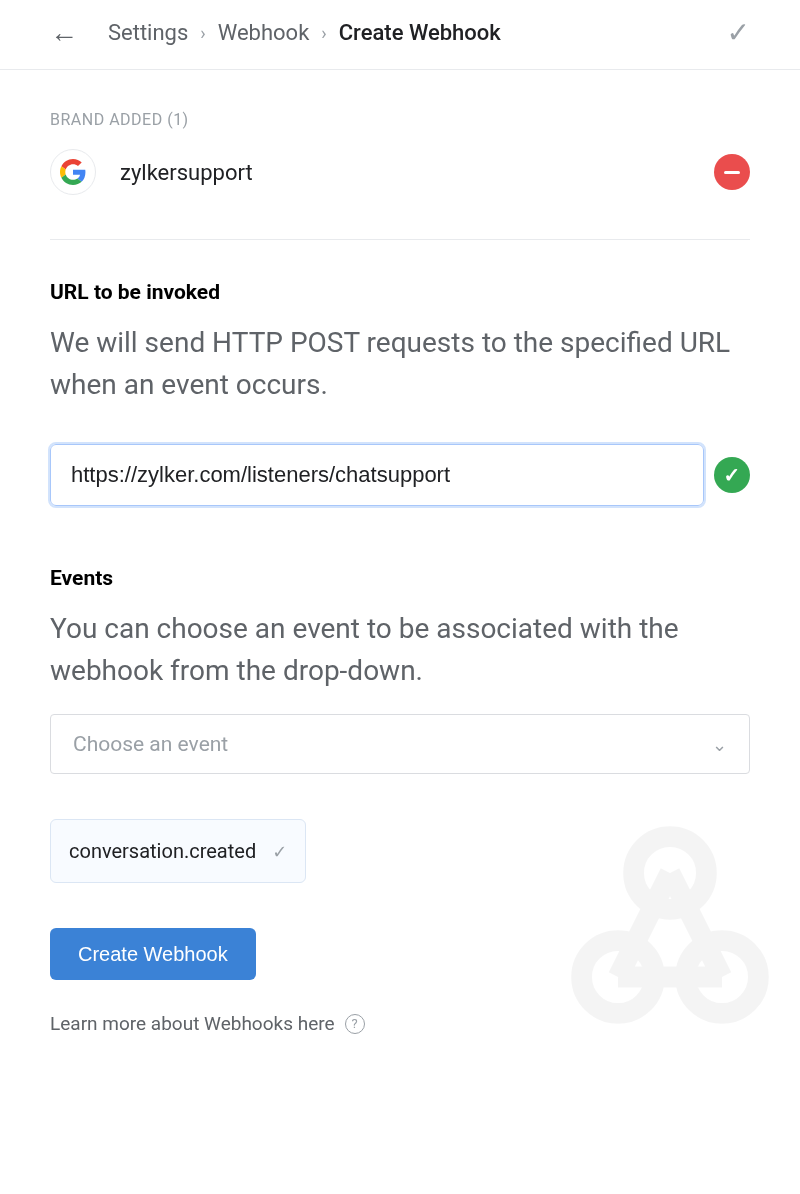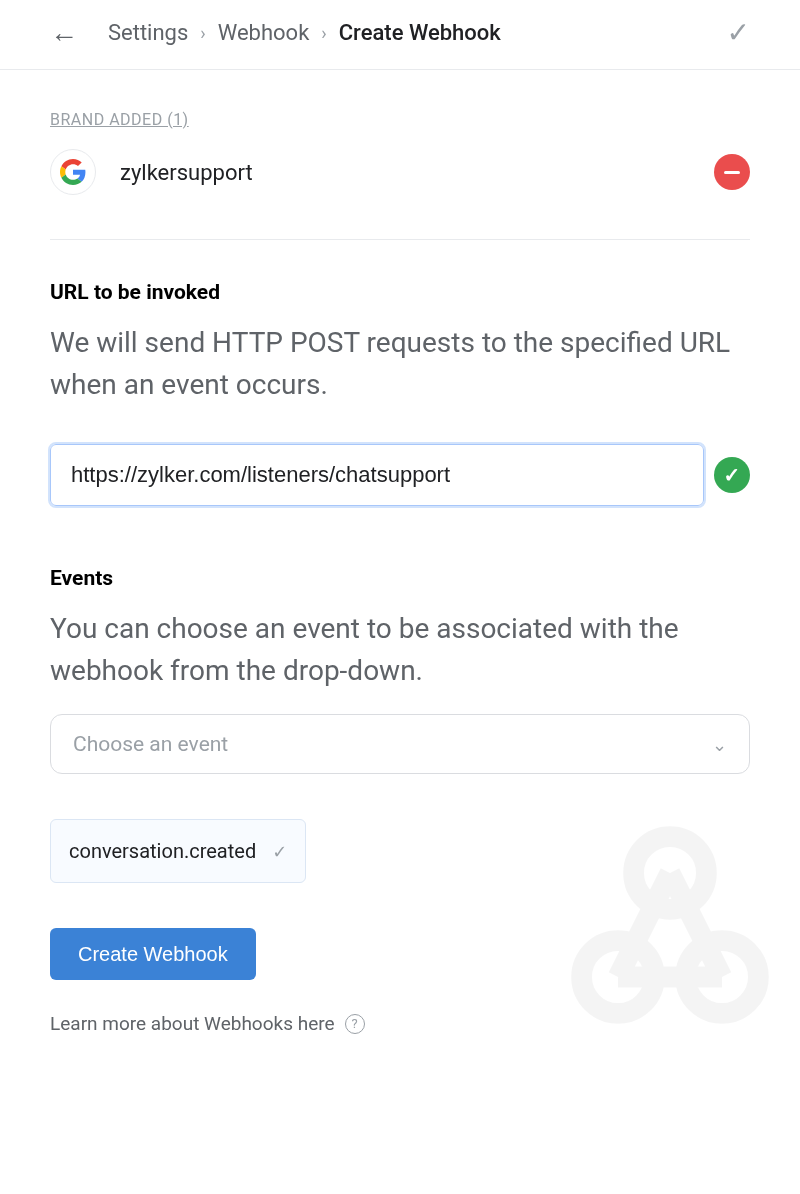--- a/index.html
+++ b/index.html
@@ -46,21 +46,20 @@
   cursor: pointer;
 }
 .content {
   padding: 40px 50px;
 }
 .label-sm {
   color: #9aa0a6;
   font-size: 16px;
   letter-spacing: 0.5px;
   margin-bottom: 20px;
-  text-decoration: underline;
 }
 .brand-row {
   display: flex;
   align-items: center;
   padding-bottom: 44px;
   border-bottom: 1px solid #e8eaed;
   margin-bottom: 40px;
 }
 .brand-icon {
   width: 46px;
@@ -128,21 +127,21 @@
   background: #34a853;
   display: flex;
   align-items: center;
   justify-content: center;
   color: #fff;
   font-size: 20px;
   font-weight: bold;
 }
 .select {
   border: 1px solid #dadce0;
-  border-radius: 12px;
+  border-radius: 4px;
   height: 60px;
   display: flex;
   align-items: center;
   padding: 8px 22px;
   cursor: pointer;
   margin-bottom: 45px;
 }
 .select-placeholder {
   color: #9aa0a6;
   font-size: 21px;

